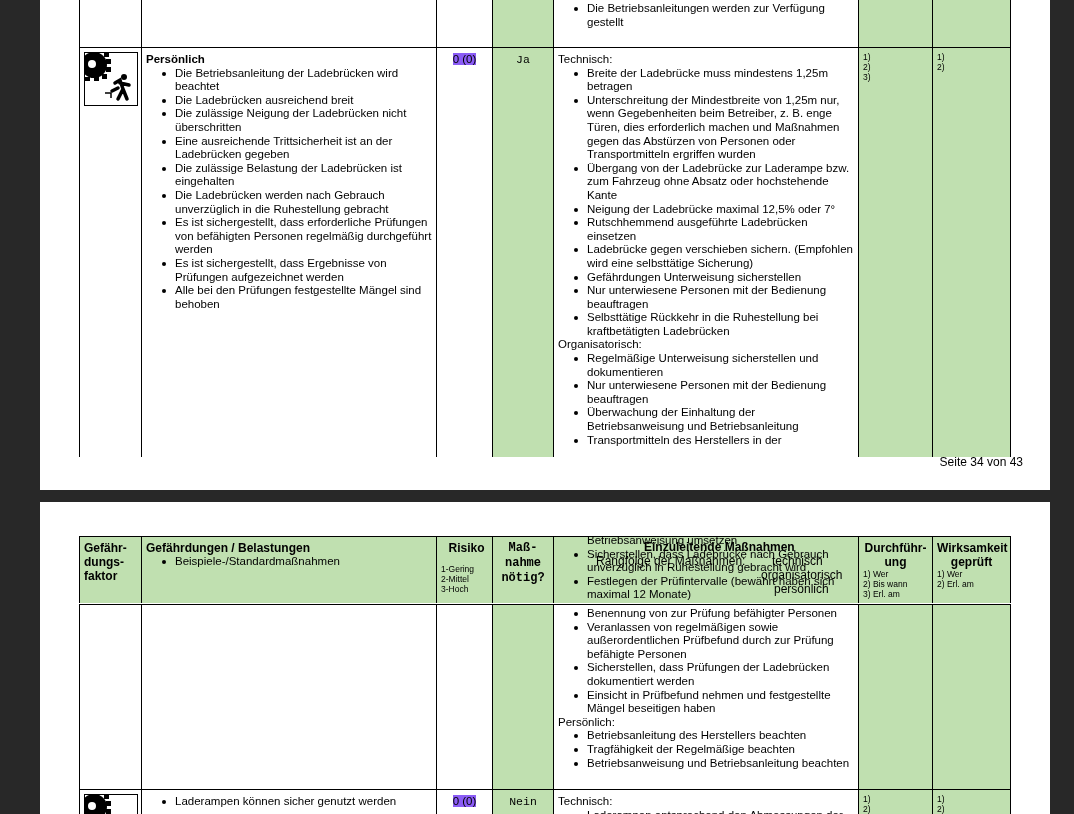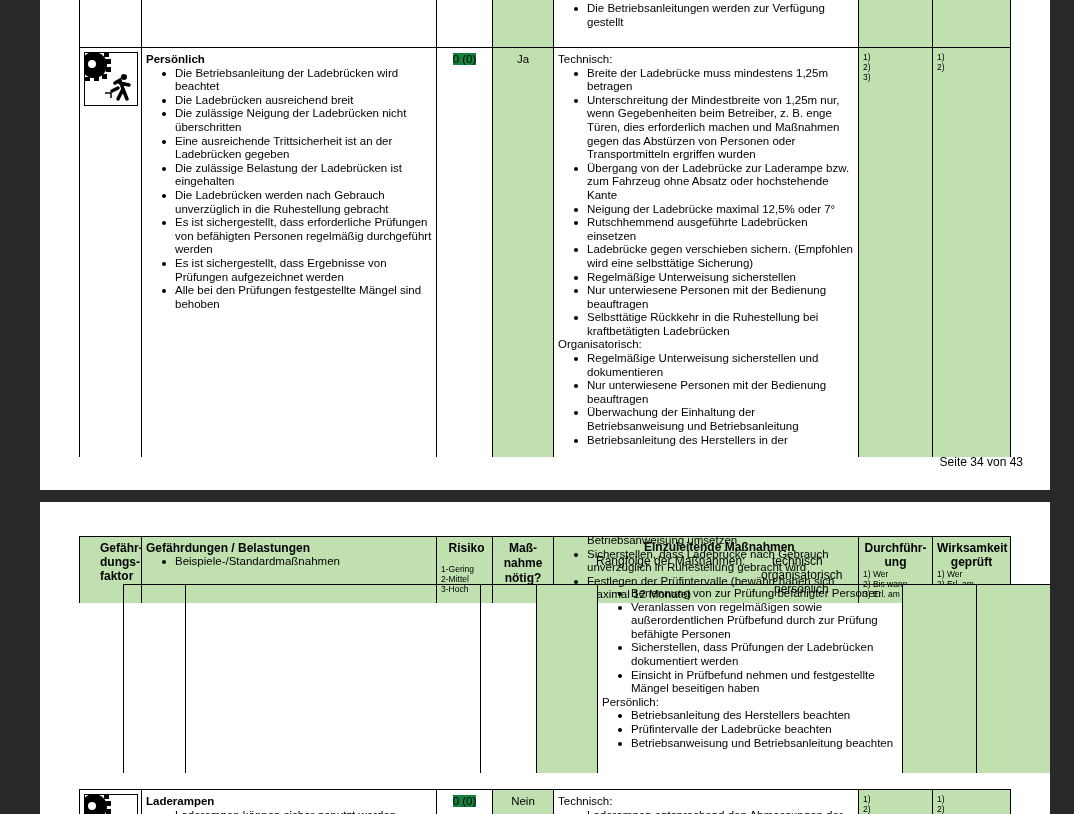--- a/index.html
+++ b/index.html
@@ -12,29 +12,29 @@
   .page1 { top:0; height:490px; }
   .page2 { top:502px; height:312px; }
   .tbl { position:absolute; left:39px; width:932px; }
   .row { position:absolute; left:0; width:932px; border-top:1.5px solid #000; box-sizing:border-box; }
   .cell { position:absolute; top:0; bottom:0; box-sizing:border-box; border-left:1.5px solid #000; overflow:hidden; font-size:11.5px; line-height:13.6px; }
   .cell.last { border-right:1.5px solid #000; }
   .green { background:#c0e0b0; }
   .c1 { left:0; width:62px; }
   .c2 { left:62px; width:295px; padding:5px 3px 0 4px; }
   .c3 { left:357px; width:56px; text-align:center; padding-top:5px; }
-  .c4 { left:413px; width:61px; text-align:center; padding-top:5px; }
+  .c4 { left:413px; width:61px; text-align:center; padding-top:5px;font-family:Liberation Mono, monospace; }
   .c5 { left:474px; width:305px; padding:5px 3px 0 4px; }
   .c6 { left:779px; width:74px; padding:4px 0 0 4px; }
   .c7 { left:853px; width:79px; padding:4px 0 0 4px; }
   ul { margin:0; padding:0 0 0 29px; list-style:none; }
   li { position:relative; }
   li::before { content:""; position:absolute; left:-13px; top:5px; width:4px; height:4px; border-radius:50%; background:#000; }
   .title { font-weight:bold; }
-  .risk-val { background:#15803d; padding:0 0; }
+  .risk-val { background:#8b5cf6; padding:0 0; }
   .small { font-size:8.5px; line-height:10px; }
   .icon-box { position:absolute; left:4px; top:4px; width:54px; height:54px; border:1.5px solid #000; box-sizing:border-box; background:#fff; }
   .pagenum { position:absolute; right:27px; top:455px; font-size:12px; }
   .hdr { font-weight:bold; font-size:12px; line-height:14px; }
   .hdr-center { text-align:center; }
   .hdr-legend { font-size:8.5px; line-height:10px; font-weight:normal; text-align:left; }
   .overlay { position:absolute; left:0; top:0; font-size:11.5px; line-height:13.6px; }
   .hdr-meas { position:absolute; font-size:12px; line-height:14px; }
 </style>
 </head>
@@ -99,51 +99,51 @@
       </div>
       <div class="cell c5">
         <div>Technisch:</div>
         <ul>
           <li>Breite der Ladebrücke muss mindestens 1,25m betragen</li>
           <li>Unterschreitung der Mindestbreite von 1,25m nur, wenn Gegebenheiten beim Betreiber, z. B. enge Türen, dies erforderlich machen und Maßnahmen gegen das Abstürzen von Personen oder Transportmitteln ergriffen wurden</li>
           <li>Übergang von der Ladebrücke zur Laderampe bzw. zum Fahrzeug ohne Absatz oder hochstehende Kante</li>
           <li>Neigung der Ladebrücke maximal 12,5% oder 7°</li>
           <li>Rutschhemmend ausgeführte Ladebrücken einsetzen</li>
           <li>Ladebrücke gegen verschieben sichern. (Empfohlen wird eine selbsttätige Sicherung)</li>
-          <li>Regelmäßige Unterweisung sicherstellen</li>
+          <li>Gefährdungen Unterweisung sicherstellen</li>
           <li>Nur unterwiesene Personen mit der Bedienung beauftragen</li>
           <li>Selbsttätige Rückkehr in die Ruhestellung bei kraftbetätigten Ladebrücken</li>
         </ul>
         <div>Organisatorisch:</div>
         <ul>
           <li>Regelmäßige Unterweisung sicherstellen und dokumentieren</li>
           <li>Nur unterwiesene Personen mit der Bedienung beauftragen</li>
           <li>Überwachung der Einhaltung der Betriebsanweisung und Betriebsanleitung</li>
-          <li>Betriebsanleitung des Herstellers in der</li>
+          <li>Transportmitteln des Herstellers in der</li>
         </ul>
       </div>
       <div class="cell c6 green small">
         <div>1)</div>
         <div>2)</div>
         <div>3)</div>
       </div>
       <div class="cell c7 green last small">
         <div>1)</div>
         <div>2)</div>
       </div>
     </div>
   </div>
   <div class="pagenum">Seite 34 von 43</div>
 </div>
 
 <div class="page page2">
   <div class="tbl" style="top:34px; height:280px;">
 
     <div class="row green" style="top:0; height:67px;">
-      <div class="cell c1 hdr" style="padding:4px 0 0 20px;">
+      <div class="cell c1 hdr" style="padding:4px 0 0 4px;">
         <div>Gefähr-</div>
         <div>dungs-</div>
         <div>faktor</div>
       </div>
       <div class="cell c2" style="padding-top:4px;">
         <div class="hdr">Gefährdungen / Belastungen</div>
         <ul>
             <li>Beispiele-/Standardmaßnahmen</li>
           </ul>
       </div>
@@ -183,36 +183,36 @@
         <div class="hdr-legend">3) Erl. am</div>
       </div>
       <div class="cell c7 last" style="padding:4px 0 0 4px;">
         <div class="hdr hdr-center" style="padding-right:4px;">Wirksamkeit</div>
         <div class="hdr hdr-center" style="padding-right:4px;">geprüft</div>
         <div class="hdr-legend">1) Wer</div>
         <div class="hdr-legend">2) Erl. am</div>
       </div>
     </div>
 
-    <div class="row" style="top:48px; height:189px;margin-left:44px;">
+    <div class="row" style="top:68px; height:189px;">
       <div class="cell c1"></div>
       <div class="cell c2"></div>
       <div class="cell c3"></div>
       <div class="cell c4 green"></div>
       <div class="cell c5" style="padding-top:2px;">
         <ul>
           <li>Benennung von zur Prüfung befähigter Personen</li>
           <li>Veranlassen von regelmäßigen sowie außerordentlichen Prüfbefund durch zur Prüfung befähigte Personen</li>
           <li>Sicherstellen, dass Prüfungen der Ladebrücken dokumentiert werden</li>
           <li>Einsicht in Prüfbefund nehmen und festgestellte Mängel beseitigen haben</li>
         </ul>
         <div>Persönlich:</div>
         <ul>
           <li>Betriebsanleitung des Herstellers beachten</li>
-          <li>Prüfintervalle der Ladebrücke beachten</li>
+          <li>Tragfähigkeit der Regelmäßige beachten</li>
           <li>Betriebsanweisung und Betriebsanleitung beachten</li>
         </ul>
       </div>
       <div class="cell c6 green"></div>
       <div class="cell c7 green last"></div>
     </div>
 
     <div class="row" style="top:253px; height:60px;">
       <div class="cell c1">
         <div class="icon-box">
@@ -223,21 +223,20 @@
               <rect x="21" y="6" width="5" height="5"></rect>
               <rect x="21" y="14" width="5" height="5"></rect>
               <rect x="17" y="21" width="5" height="5"></rect>
             </g>
             <circle cx="7" cy="11" r="4" fill="#fff"></circle>
             <circle cx="39" cy="24" r="3" fill="#000"></circle>
           </svg>
         </div>
       </div>
       <div class="cell c2">
-        <div class="title">Laderampen</div>
         <ul>
           <li>Laderampen können sicher genutzt werden</li>
         </ul>
       </div>
       <div class="cell c3">
         <span class="risk-val">0 (0)</span>
       </div>
       <div class="cell c4 green">
         <span>Nein</span>
       </div>

